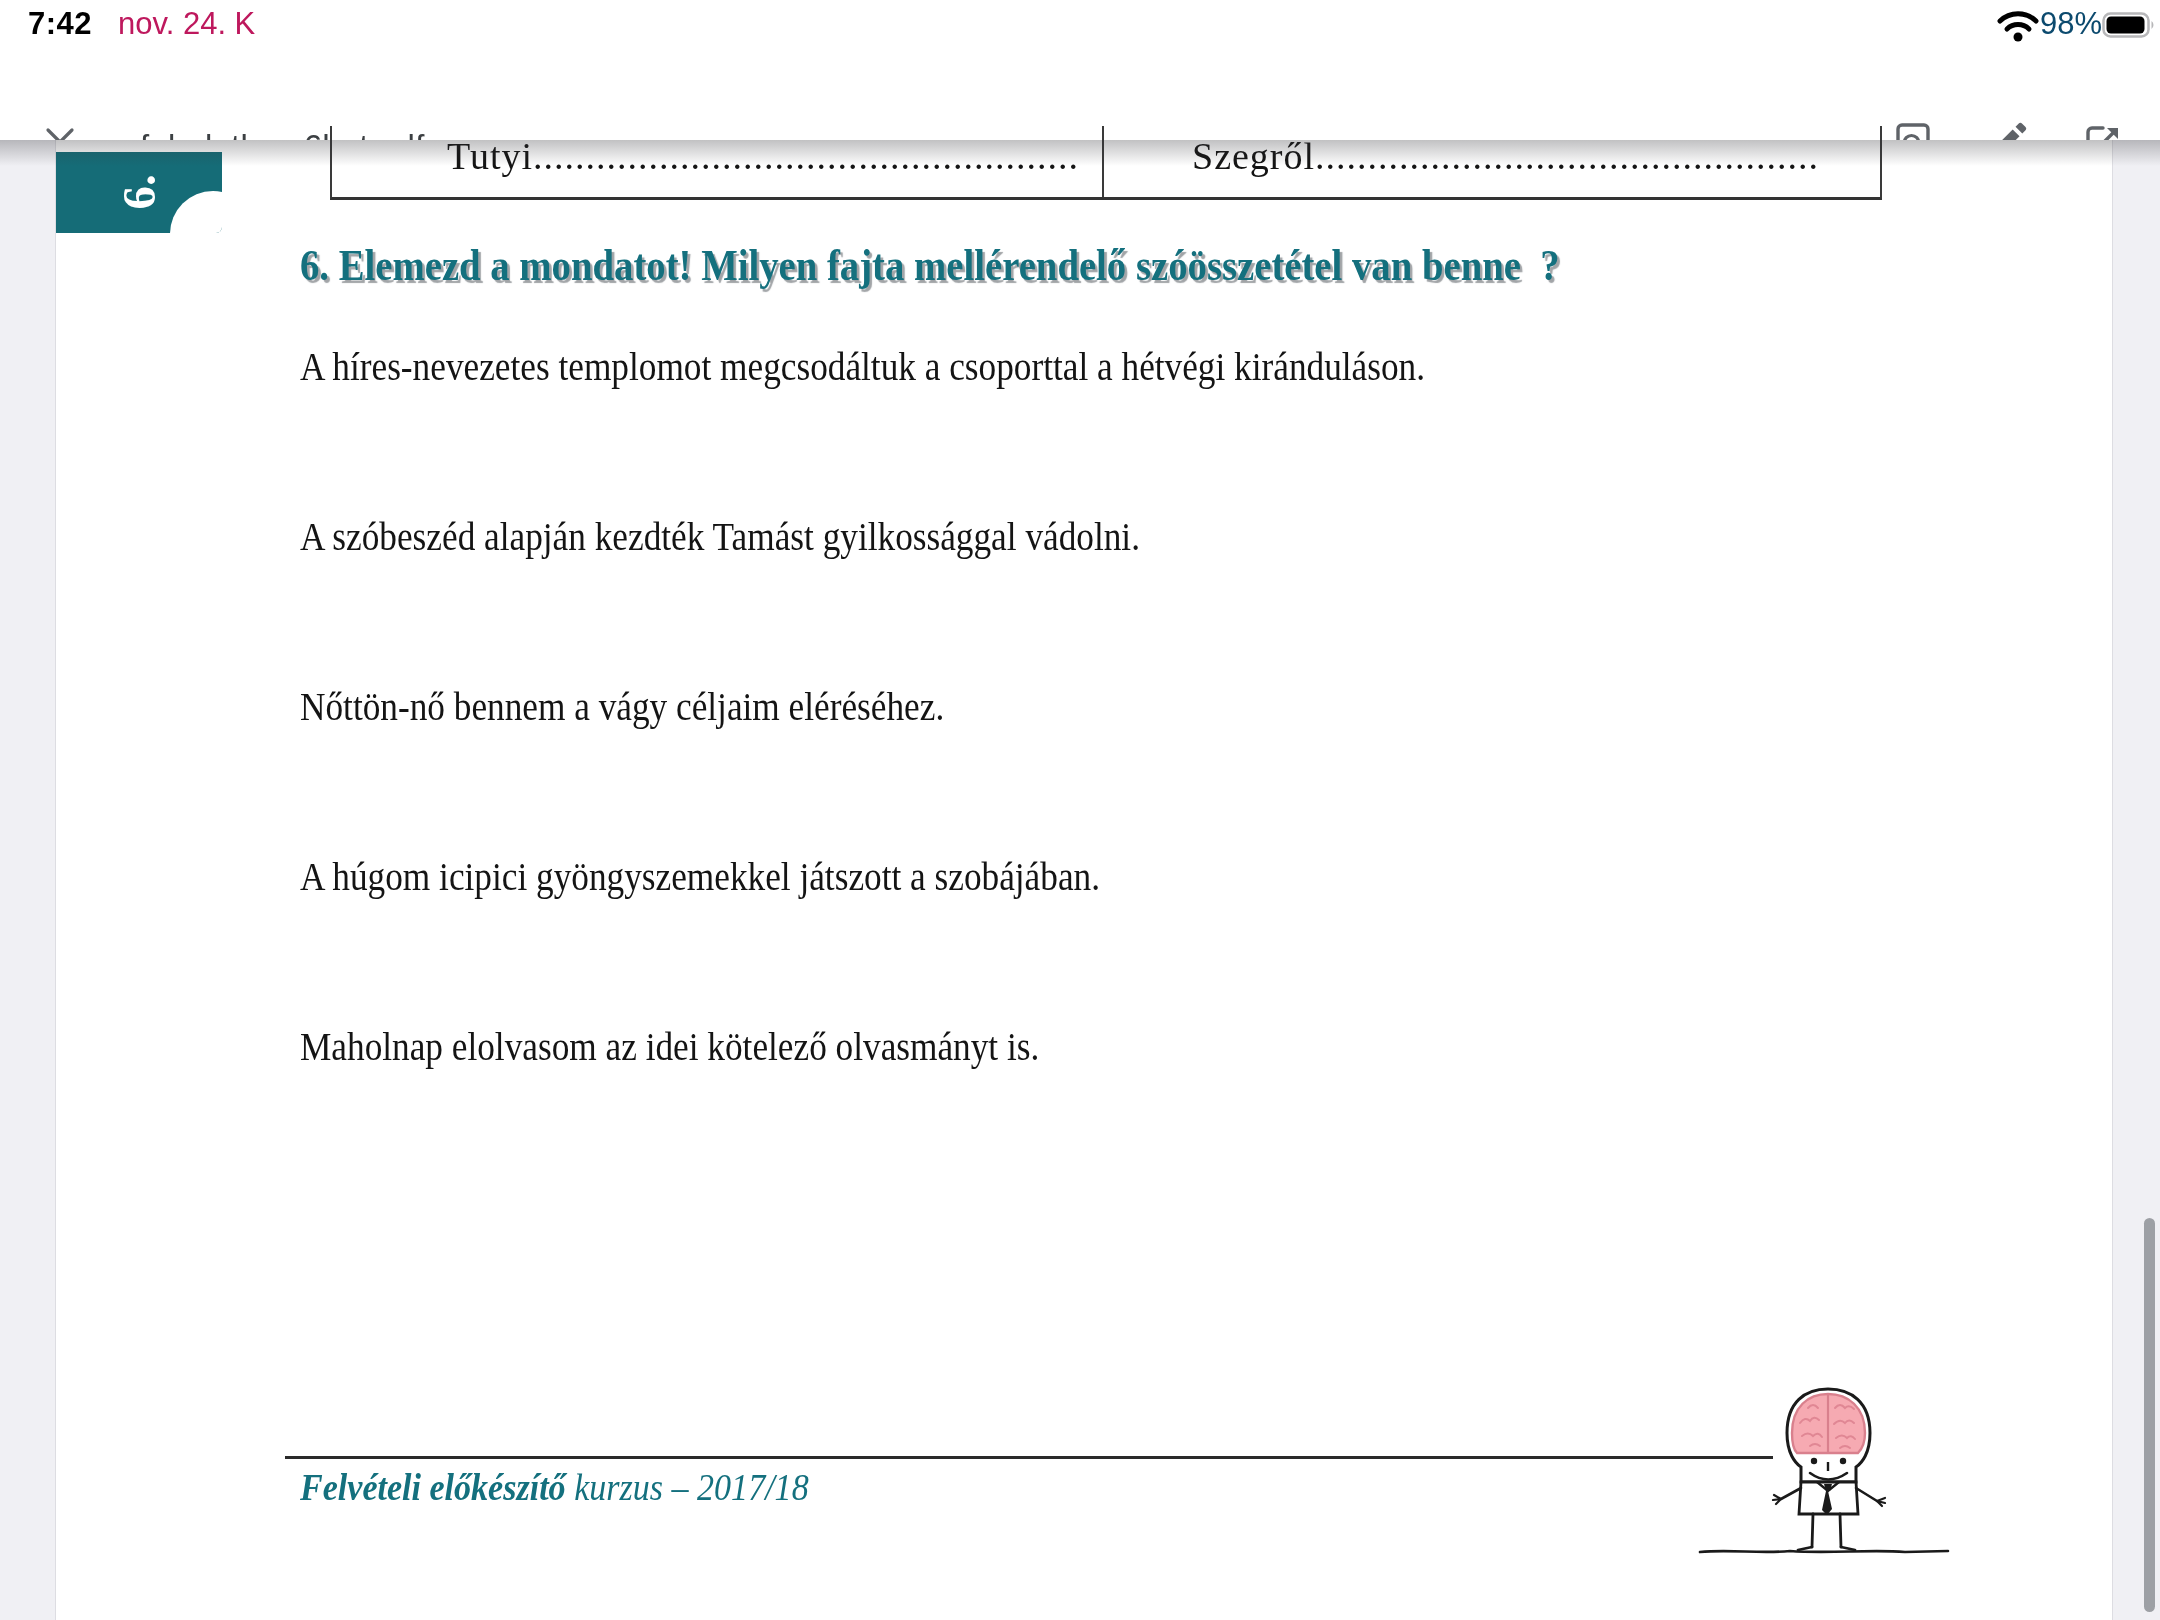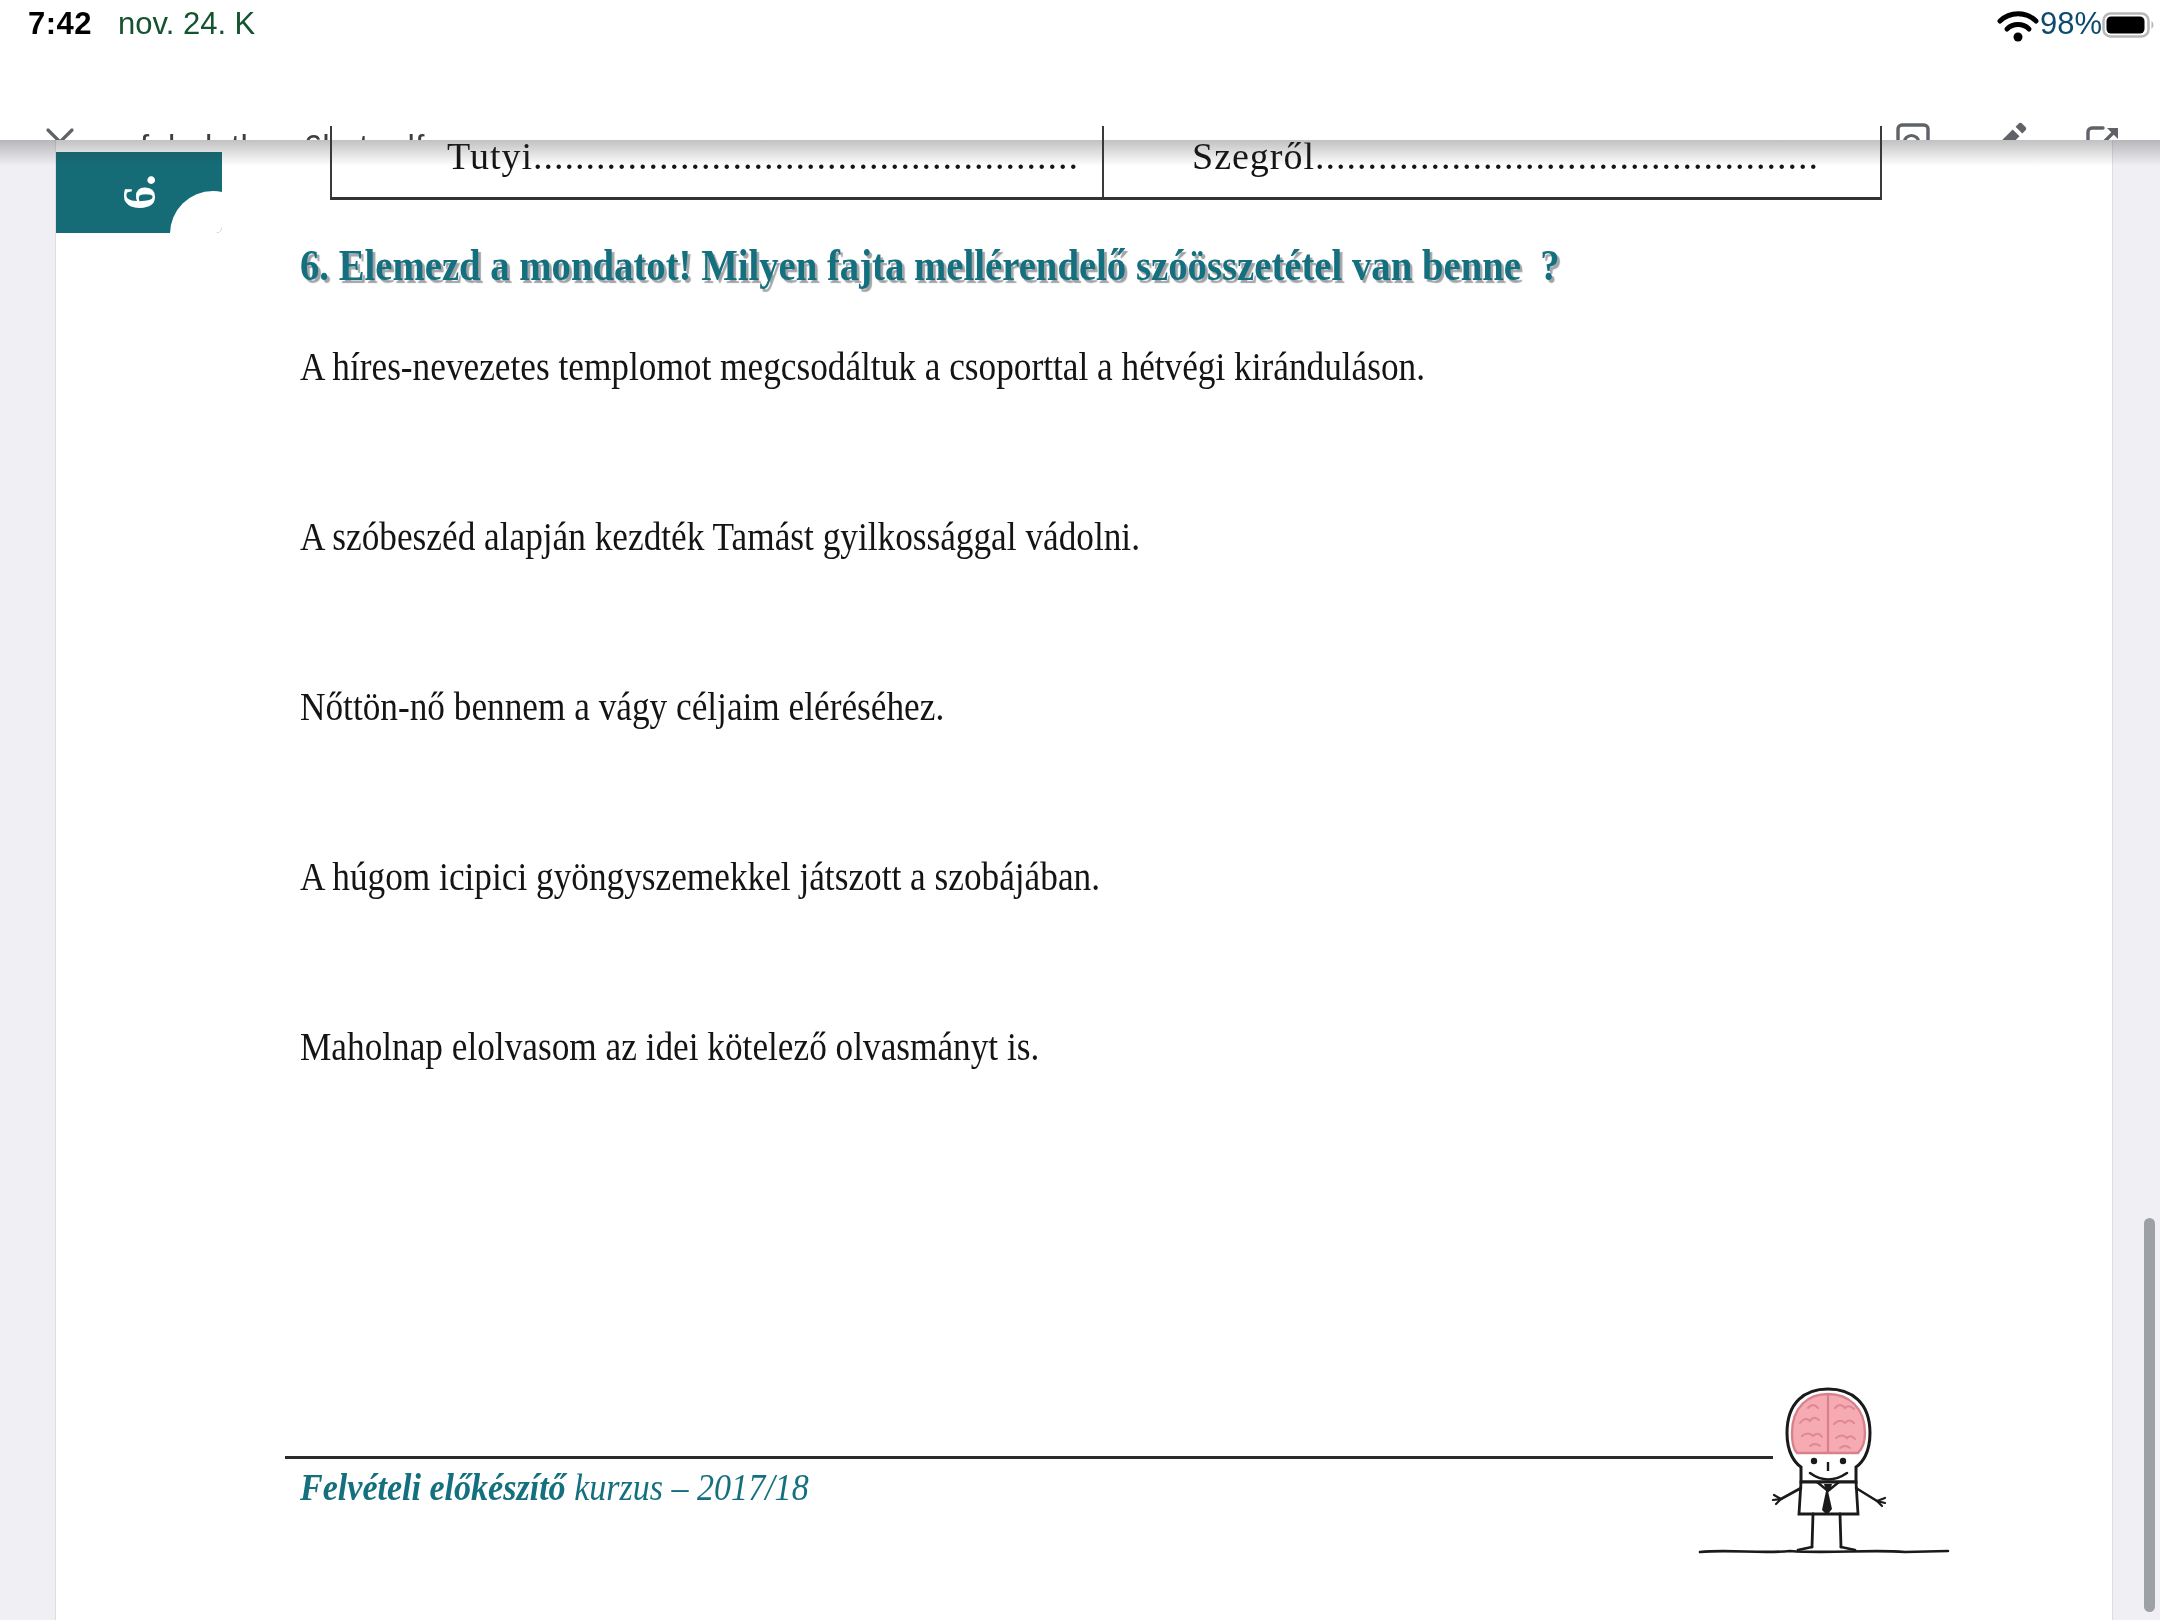--- a/index.html
+++ b/index.html
@@ -2,21 +2,21 @@
 <html><head>
 <meta charset="utf-8">
 <style>
   html,body{margin:0;padding:0;background:#fff;}
   #screen{position:relative;width:2160px;height:1620px;overflow:hidden;background:#fff;
           font-family:"Liberation Sans",sans-serif;}
 
   
   .statusbar{position:absolute;left:0;top:0;width:2160px;height:48px;background:#fff;}
   .st-time{position:absolute;left:28px;top:6px;font-size:31px;font-weight:700;color:#000;letter-spacing:.5px;}
-  .st-date{position:absolute;left:118px;top:6px;font-size:31px;font-weight:400;color:#14532d;text-align:right;}
+  .st-date{position:absolute;left:118px;top:6px;font-size:31px;font-weight:400;color:#be185d;text-align:right;}
   .st-batt-label{position:absolute;left:2040px;top:6px;font-size:31px;color:#0c4a6e;}
   .st-wifi{position:absolute;left:1996px;top:10px;}
   .st-batt{position:absolute;left:2102px;top:12px;}
 
   
   .toolbar{position:absolute;left:0;top:48px;width:2160px;height:92px;background:#fff;}
   .tb-close{position:absolute;left:38px;top:72px;width:44px;height:44px;cursor:pointer;}
   .tb-title{position:absolute;left:140px;top:80px;font-size:33px;color:#3c4043;letter-spacing:.2px;}
   .tb-icon{position:absolute;top:71px;width:48px;height:48px;cursor:pointer;}
   .tb-find{left:1889px;}

